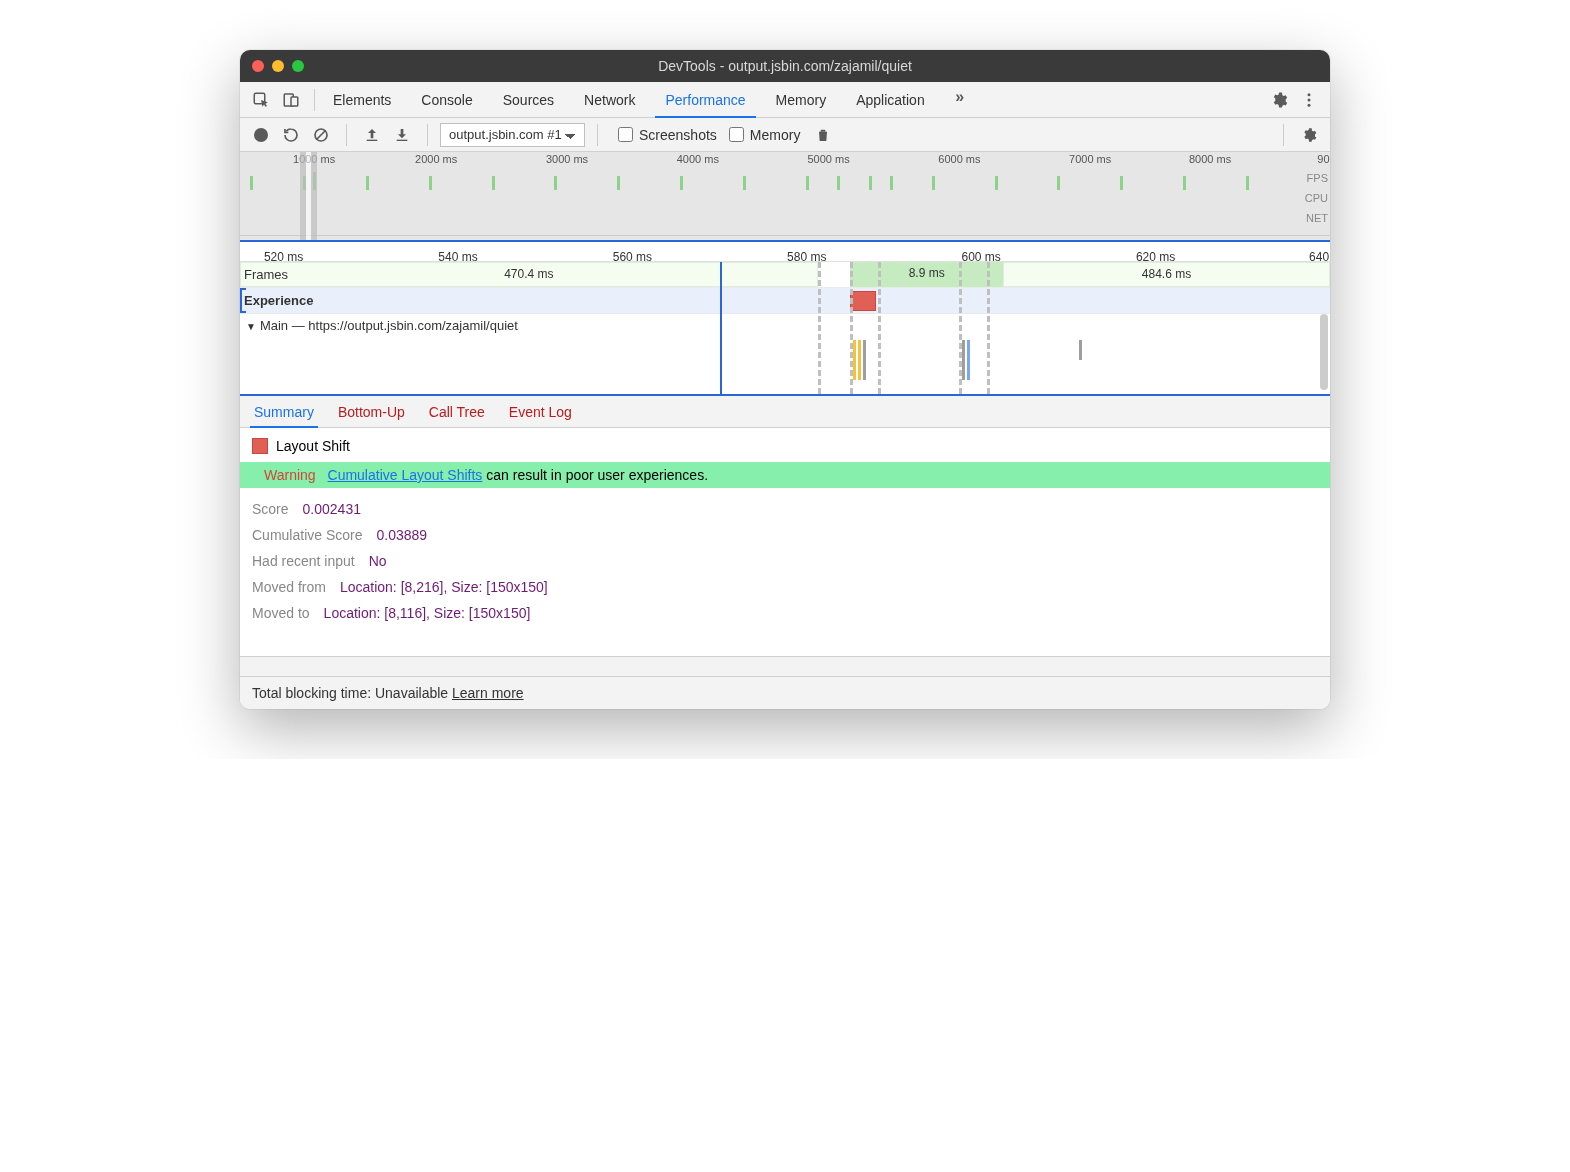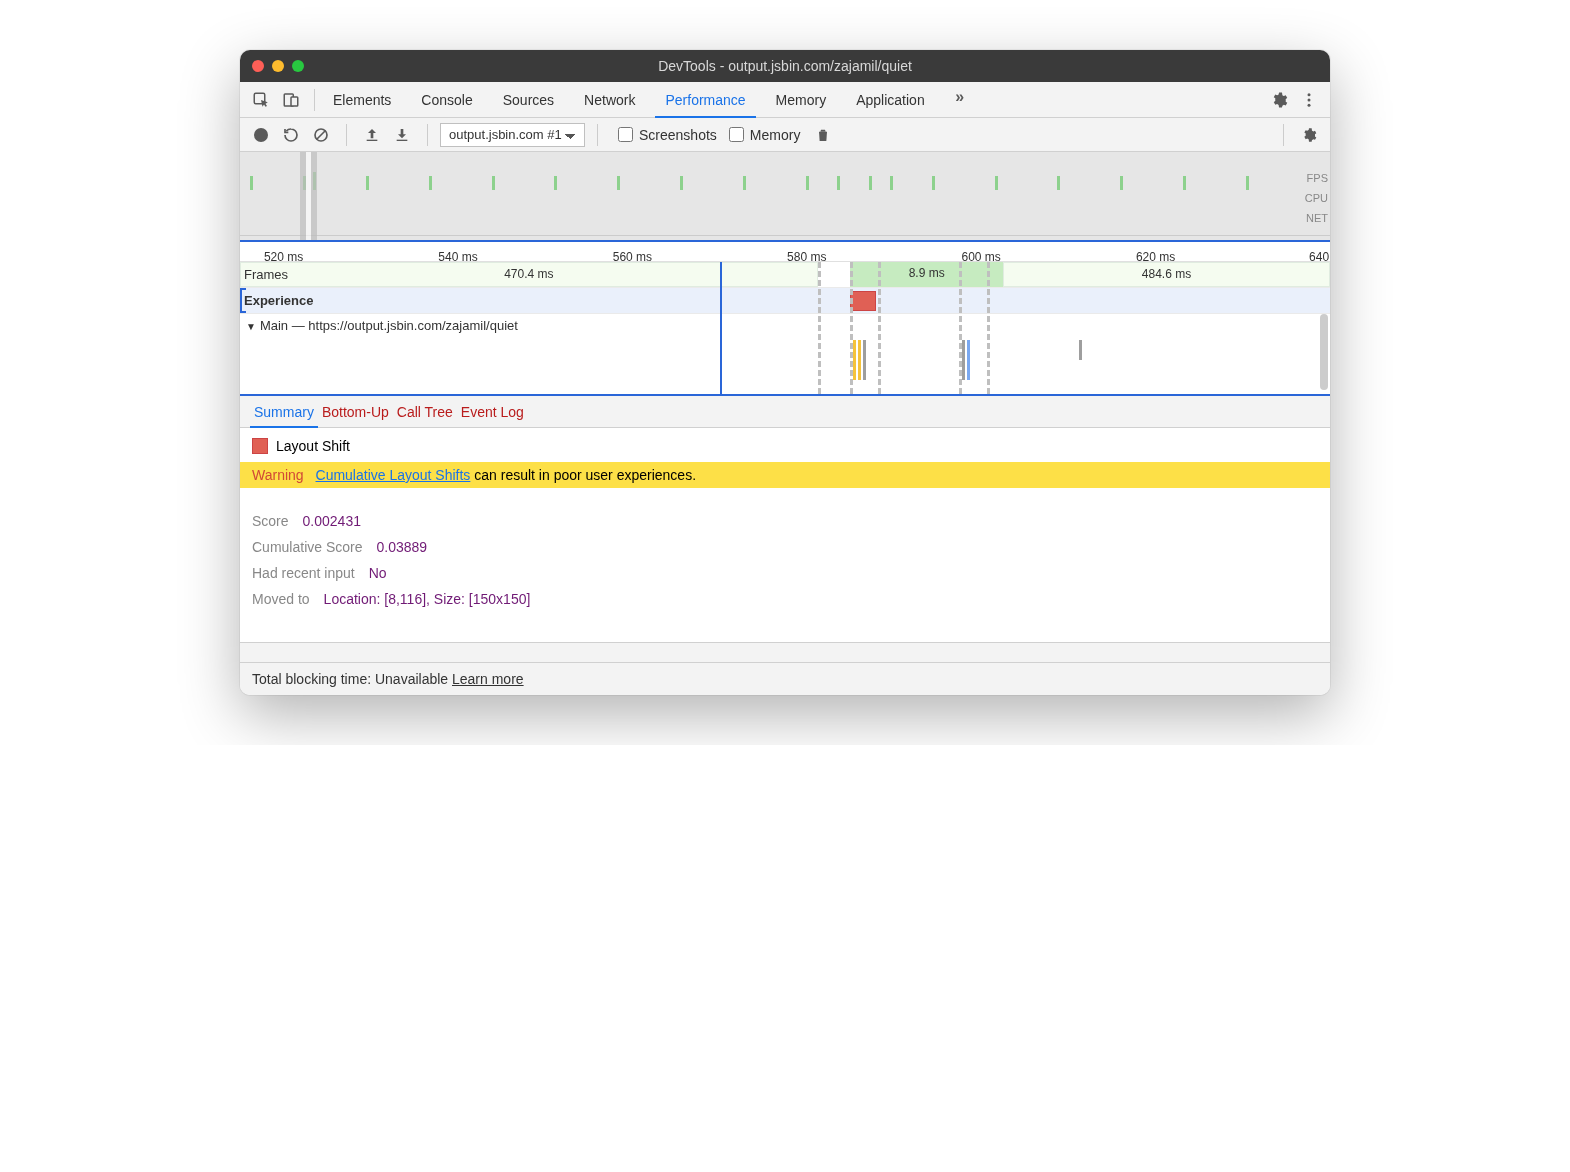--- a/index.html
+++ b/index.html
@@ -136,34 +136,34 @@
 .frame-span { position: absolute; top: 0; height: 25px; background: #f5fcf0; border: 1px solid #e0ece0; font-size: 12px; color: #333; text-align: center; line-height: 23px; }
 .frame-highlight { position: absolute; top: 0; height: 25px; background: #c6ebc0; font-size: 12px; color: #333; text-align: center; line-height: 23px;}
 .ls-box { position: absolute; top: 3px; width: 26px; height: 20px; background: #e06055; border: 1px solid #c44; }
 .flame { position: absolute; top: 26px; width: 3px; height: 40px; }
 .scrollbar-track {
   position: absolute; right: 2px; top: 0; width: 8px; height: 76px;
   background: #ccc; border-radius: 4px;
 }
 
 .summary-tabs {
-  display: flex; padding: 0 10px;
+  display: flex; gap: 16px; padding: 0 10px;
   border-bottom: 1px solid #d0d0d0; background: #f3f3f3;
   height: 32px; align-items: center;
 }
 .summary-tabs .stab {
   font-size: 14px; color: #b91c1c; padding: 0 4px; height: 32px; line-height: 32px; cursor: pointer;
 }
 .summary-tabs .stab.active { color: #1a73e8; border-bottom: 2px solid #1a73e8; }
 
 .summary-body { padding: 10px 12px 30px 12px; font-size: 14px; }
 .summary-body .header-line { display: flex; align-items: center; gap: 8px; margin-bottom: 8px; }
 .swatch { width: 16px; height: 16px; background: #e06055; border: 1px solid #c44; }
 .warning-row {
-  background: #fde047; padding: 5px 12px; margin: 0 -12px 20px -12px;
+  background: #86efac; padding: 5px 24px; margin: 0 -12px 8px -12px;
   font-size: 14px;
 }
 .warning-row .warn-label { color: #d14836; margin-right: 8px; }
 .warning-row a { color: #1a73e8; text-decoration: underline; }
 .kv { display: flex; gap: 14px; padding: 5px 0; font-size: 14px; }
 .kv .k { color: #888; min-width: auto; }
 .kv .v { color: #701a75; }
 .footer-bar {
   border-top: 1px solid #d0d0d0; background: #f3f3f3;
   padding: 8px 12px; font-size: 14px; color: #333;
@@ -275,20 +275,31 @@
     <div class="spacer"></div>
     <div class="divider-v"></div>
     <div class="ibtn">
       <svg width="16" height="16" viewBox="0 0 24 24" fill="currentColor">
           <path d="M12 8a4 4 0 100 8 4 4 0 000-8zm9 4a7 7 0 00-.1-1.2l2.1-1.6-2-3.5-2.5 1a7 7 0 00-2-1.2L16 2h-4l-.5 2.5a7 7 0 00-2 1.2l-2.5-1-2 3.5 2.1 1.6A7 7 0 007 12c0 .4 0 .8.1 1.2L5 14.8l2 3.5 2.5-1a7 7 0 002 1.2L12 22h4l.5-2.5a7 7 0 002-1.2l2.5 1 2-3.5-2.1-1.6c.1-.4.1-.8.1-1.2z"></path>
         </svg>
     </div>
   </div>
 
   <div class="overview">
+    <div class="ruler">
+      <span style="left:6.8%">1000 ms</span>
+      <span style="left:18%">2000 ms</span>
+      <span style="left:30%">3000 ms</span>
+      <span style="left:42%">4000 ms</span>
+      <span style="left:54%">5000 ms</span>
+      <span style="left:66%">6000 ms</span>
+      <span style="left:78%">7000 ms</span>
+      <span style="left:89%">8000 ms</span>
+      <span style="left:99.4%">90</span>
+    </div>
     <div class="fps-row">
       <div class="fps-bar" style="left:1%;height:14px"></div>
       <div class="fps-bar" style="left:6%;height:14px"></div>
       <div class="fps-bar" style="left:7%;height:18px"></div>
       <div class="fps-bar" style="left:12%;height:14px"></div>
       <div class="fps-bar" style="left:18%;height:14px"></div>
       <div class="fps-bar" style="left:24%;height:14px"></div>
       <div class="fps-bar" style="left:30%;height:14px"></div>
       <div class="fps-bar" style="left:36%;height:14px"></div>
       <div class="fps-bar" style="left:42%;height:14px"></div>
@@ -379,20 +390,24 @@
       </div>
     <div class="kv">
         <span class="k">Cumulative Score</span>
         <span class="v">0.03889</span>
       </div>
     <div class="kv">
         <span class="k">Had recent input</span>
         <span class="v">No</span>
       </div>
     <div class="kv">
+        <span class="k">Moved from</span>
+        <span class="v">Location: [8,216], Size: [150x150]</span>
+      </div>
+    <div class="kv">
         <span class="k">Moved to</span>
         <span class="v">Location: [8,116], Size: [150x150]</span>
       </div>
   </div>
 
   <div style="height:20px;background:#f3f3f3;border-top:1px solid #d0d0d0;"></div>
 
   <div class="footer-bar">
     <span>Total blocking time: Unavailable </span>
     <a>Learn more</a>

